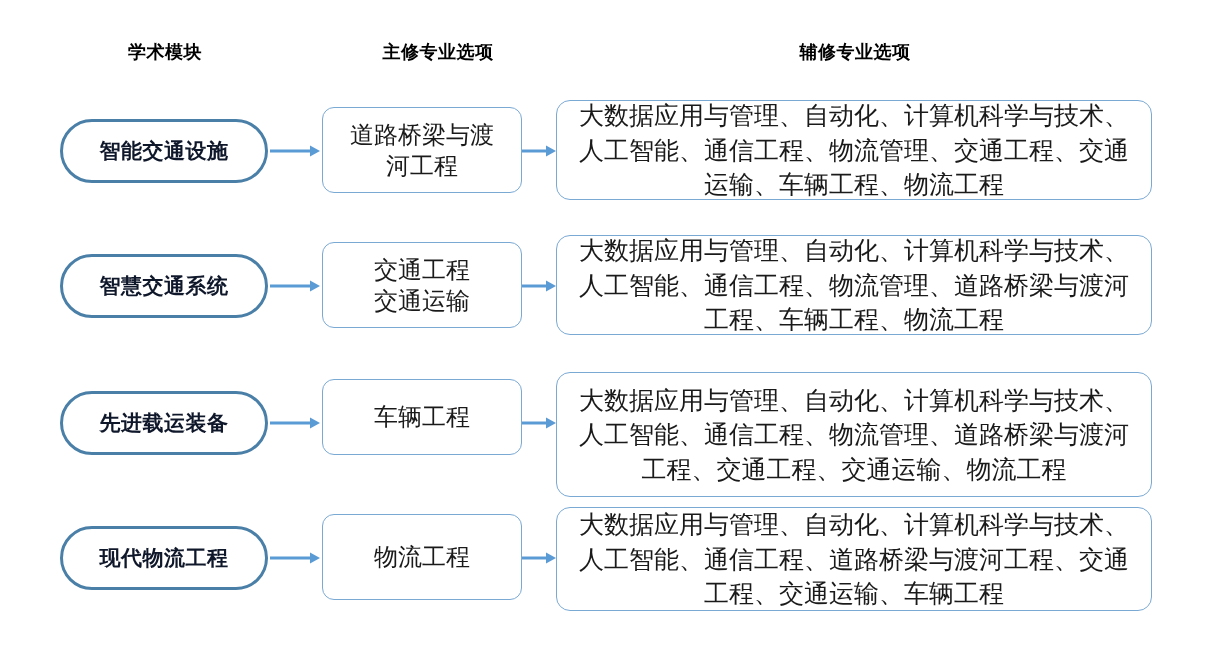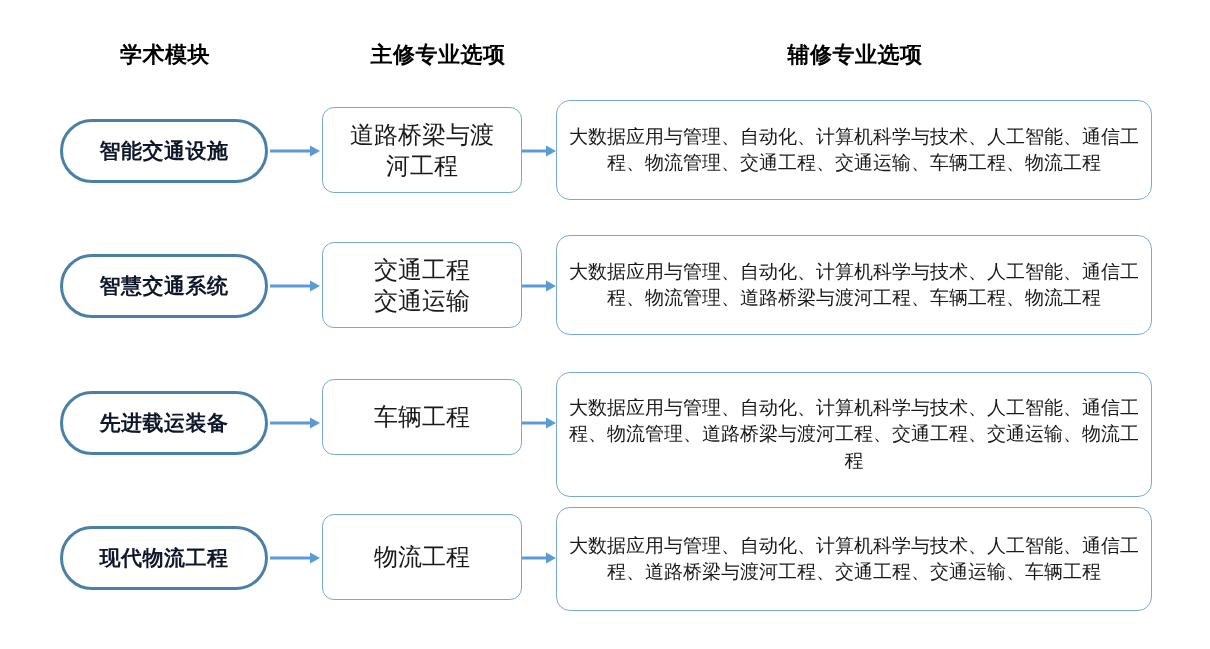--- a/index.html
+++ b/index.html
@@ -15,21 +15,21 @@
     width: 1210px;
     height: 649px;
     background: #ffffff;
     overflow: hidden;
   }
 
   
   .col-header {
     position: absolute;
     font-weight: bold;
-    font-size: 22px;
+    font-size: 18px;
     color: #000000;
     letter-spacing: 0.5px;
     white-space: nowrap;
     transform: translateX(-50%);
   }
   #hdr-module   { left: 165px; top: 40px; }
   #hdr-major    { left: 438px; top: 40px; }
   #hdr-minor    { left: 855px; top: 40px; }
 
   
@@ -99,21 +99,21 @@
     box-sizing: border-box;
     border: 1.6px solid #7aa9d4;
     border-radius: 14px;
     background: #ffffff;
     display: flex;
     align-items: center;
     justify-content: center;
     padding: 4px 12px;
   }
   .minor-box .label {
-    font-size: 19px;
+    font-size: 25px;
     color: #1a1a1a;
     line-height: 1.38;
     text-align: center;
   }
 </style>
 </head>
 <body>
 
 <div id="canvas">
 

